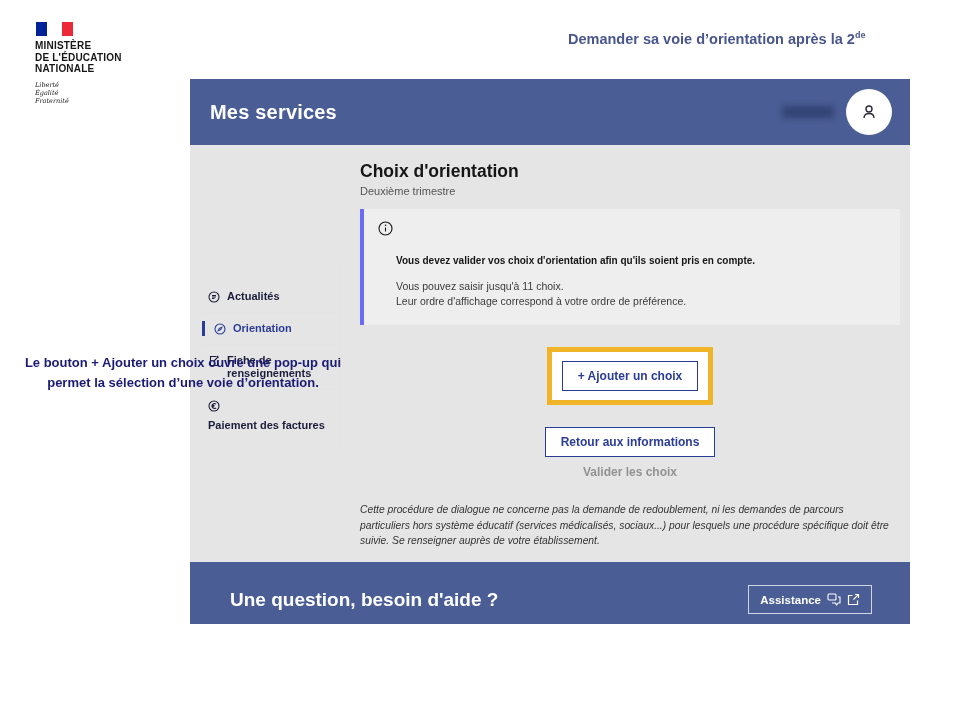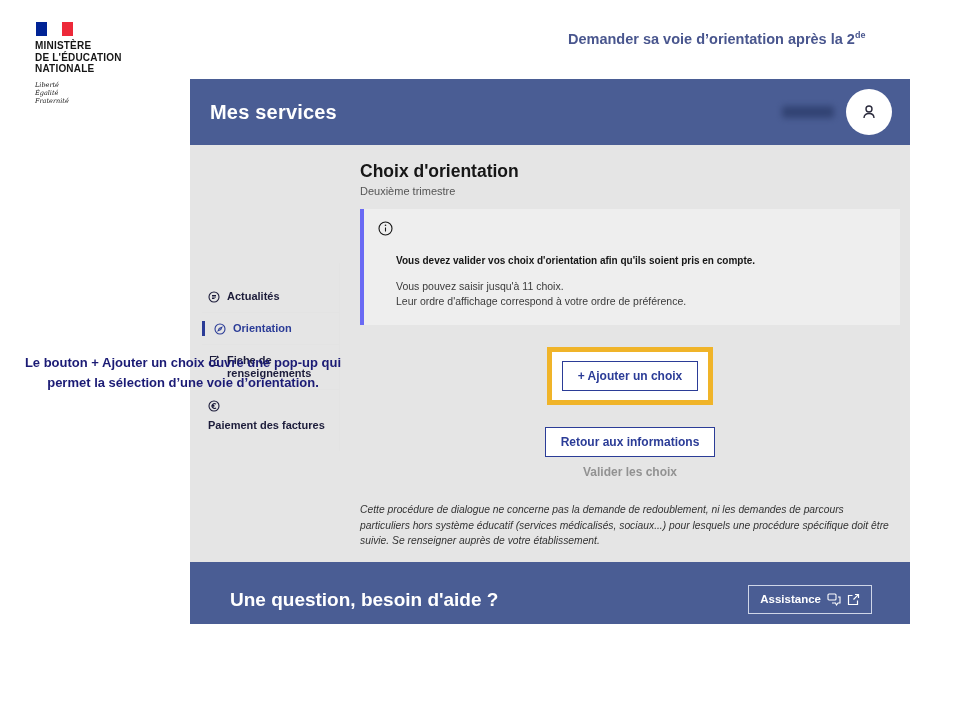--- a/index.html
+++ b/index.html
@@ -52,21 +52,21 @@
   .btn-outline { background: #ffffff; border: 1px solid #2b3c97; color: #2b3c97; font-weight: 700; font-size: 12px; padding: 7px 15px; font-family: "Liberation Sans", sans-serif; cursor: pointer; }
 
   .actions-row { display: flex; justify-content: space-between; align-items: center; margin-top: 22px; flex-direction: column; }
   .btn-disabled { background: #e5e5e5; border: none; color: #929292; font-weight: 700; font-size: 12px; padding: 8px 15px; font-family: "Liberation Sans", sans-serif; cursor: default; }
 
   .disclaimer { margin-top: 15px; font-style: italic; font-size: 10.3px; color: #333; line-height: 15.5px; max-width: 532px; }
 
   
   .help-banner { position: absolute; left: 190px; top: 562px; width: 720px; height: 75px; background: #4a5d94; display: flex; align-items: center; padding: 0 38px 0 40px; }
   .help-banner .question { color: #ffffff; font-size: 19px; font-weight: 700; text-align: center; }
-  .assist-btn { margin-left: auto; background: transparent; border: 1px solid #cfd6e8; color: #ffffff; font-size: 11.5px; font-weight: 700; padding: 7px 11px; display: flex; align-items: flex-start; gap: 6px; font-family: "Liberation Sans", sans-serif; cursor: pointer; }
+  .assist-btn { margin-left: auto; background: transparent; border: 1px solid #cfd6e8; color: #ffffff; font-size: 11.5px; font-weight: 700; padding: 7px 11px; display: flex; align-items: center; gap: 6px; font-family: "Liberation Sans", sans-serif; cursor: pointer; }
 
   
   .annotation { position: absolute; left: 22px; top: 353px; width: 322px; color: #1b1b75; font-size: 13px; font-weight: 700; line-height: 20px; text-align: center; }
 
   
   .bottom-rule { position: absolute; left: 35px; top: 667px; width: 890px; border-top: 2px solid #111; }
   .year { position: absolute; right: 35px; top: 682px; font-size: 11px; font-weight: 700; color: #111; }
 </style>
 </head>
 <body>

